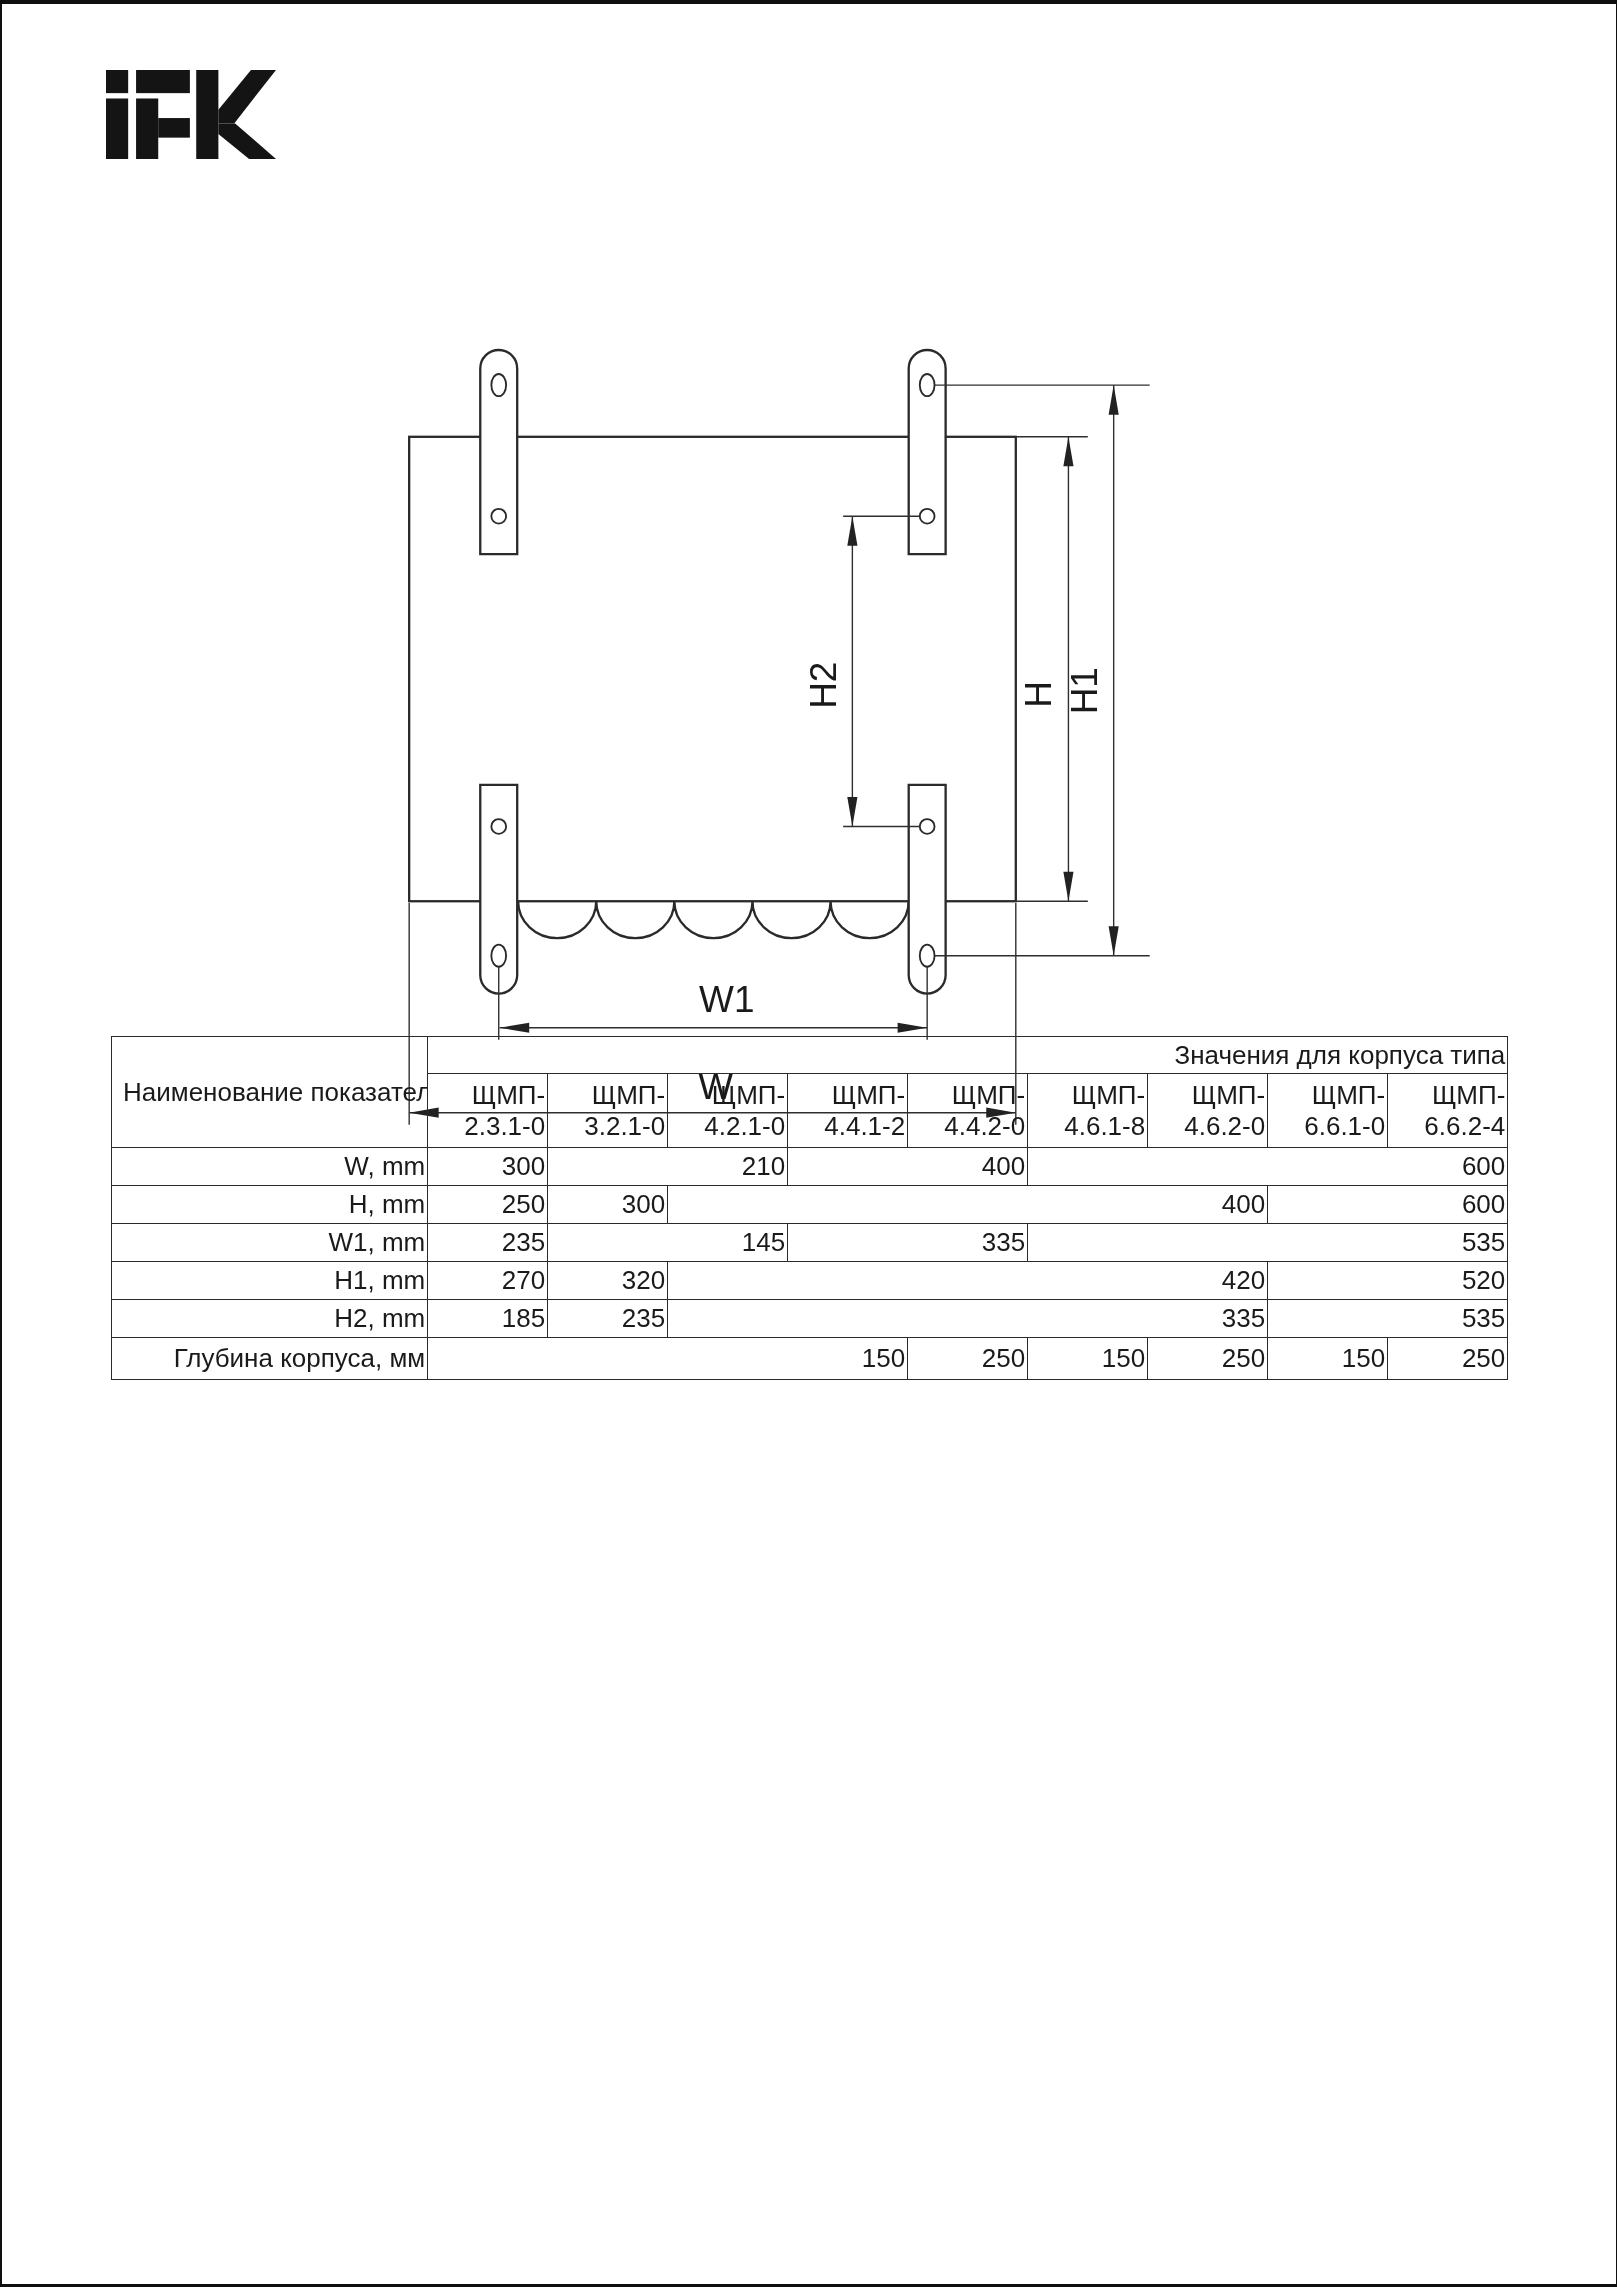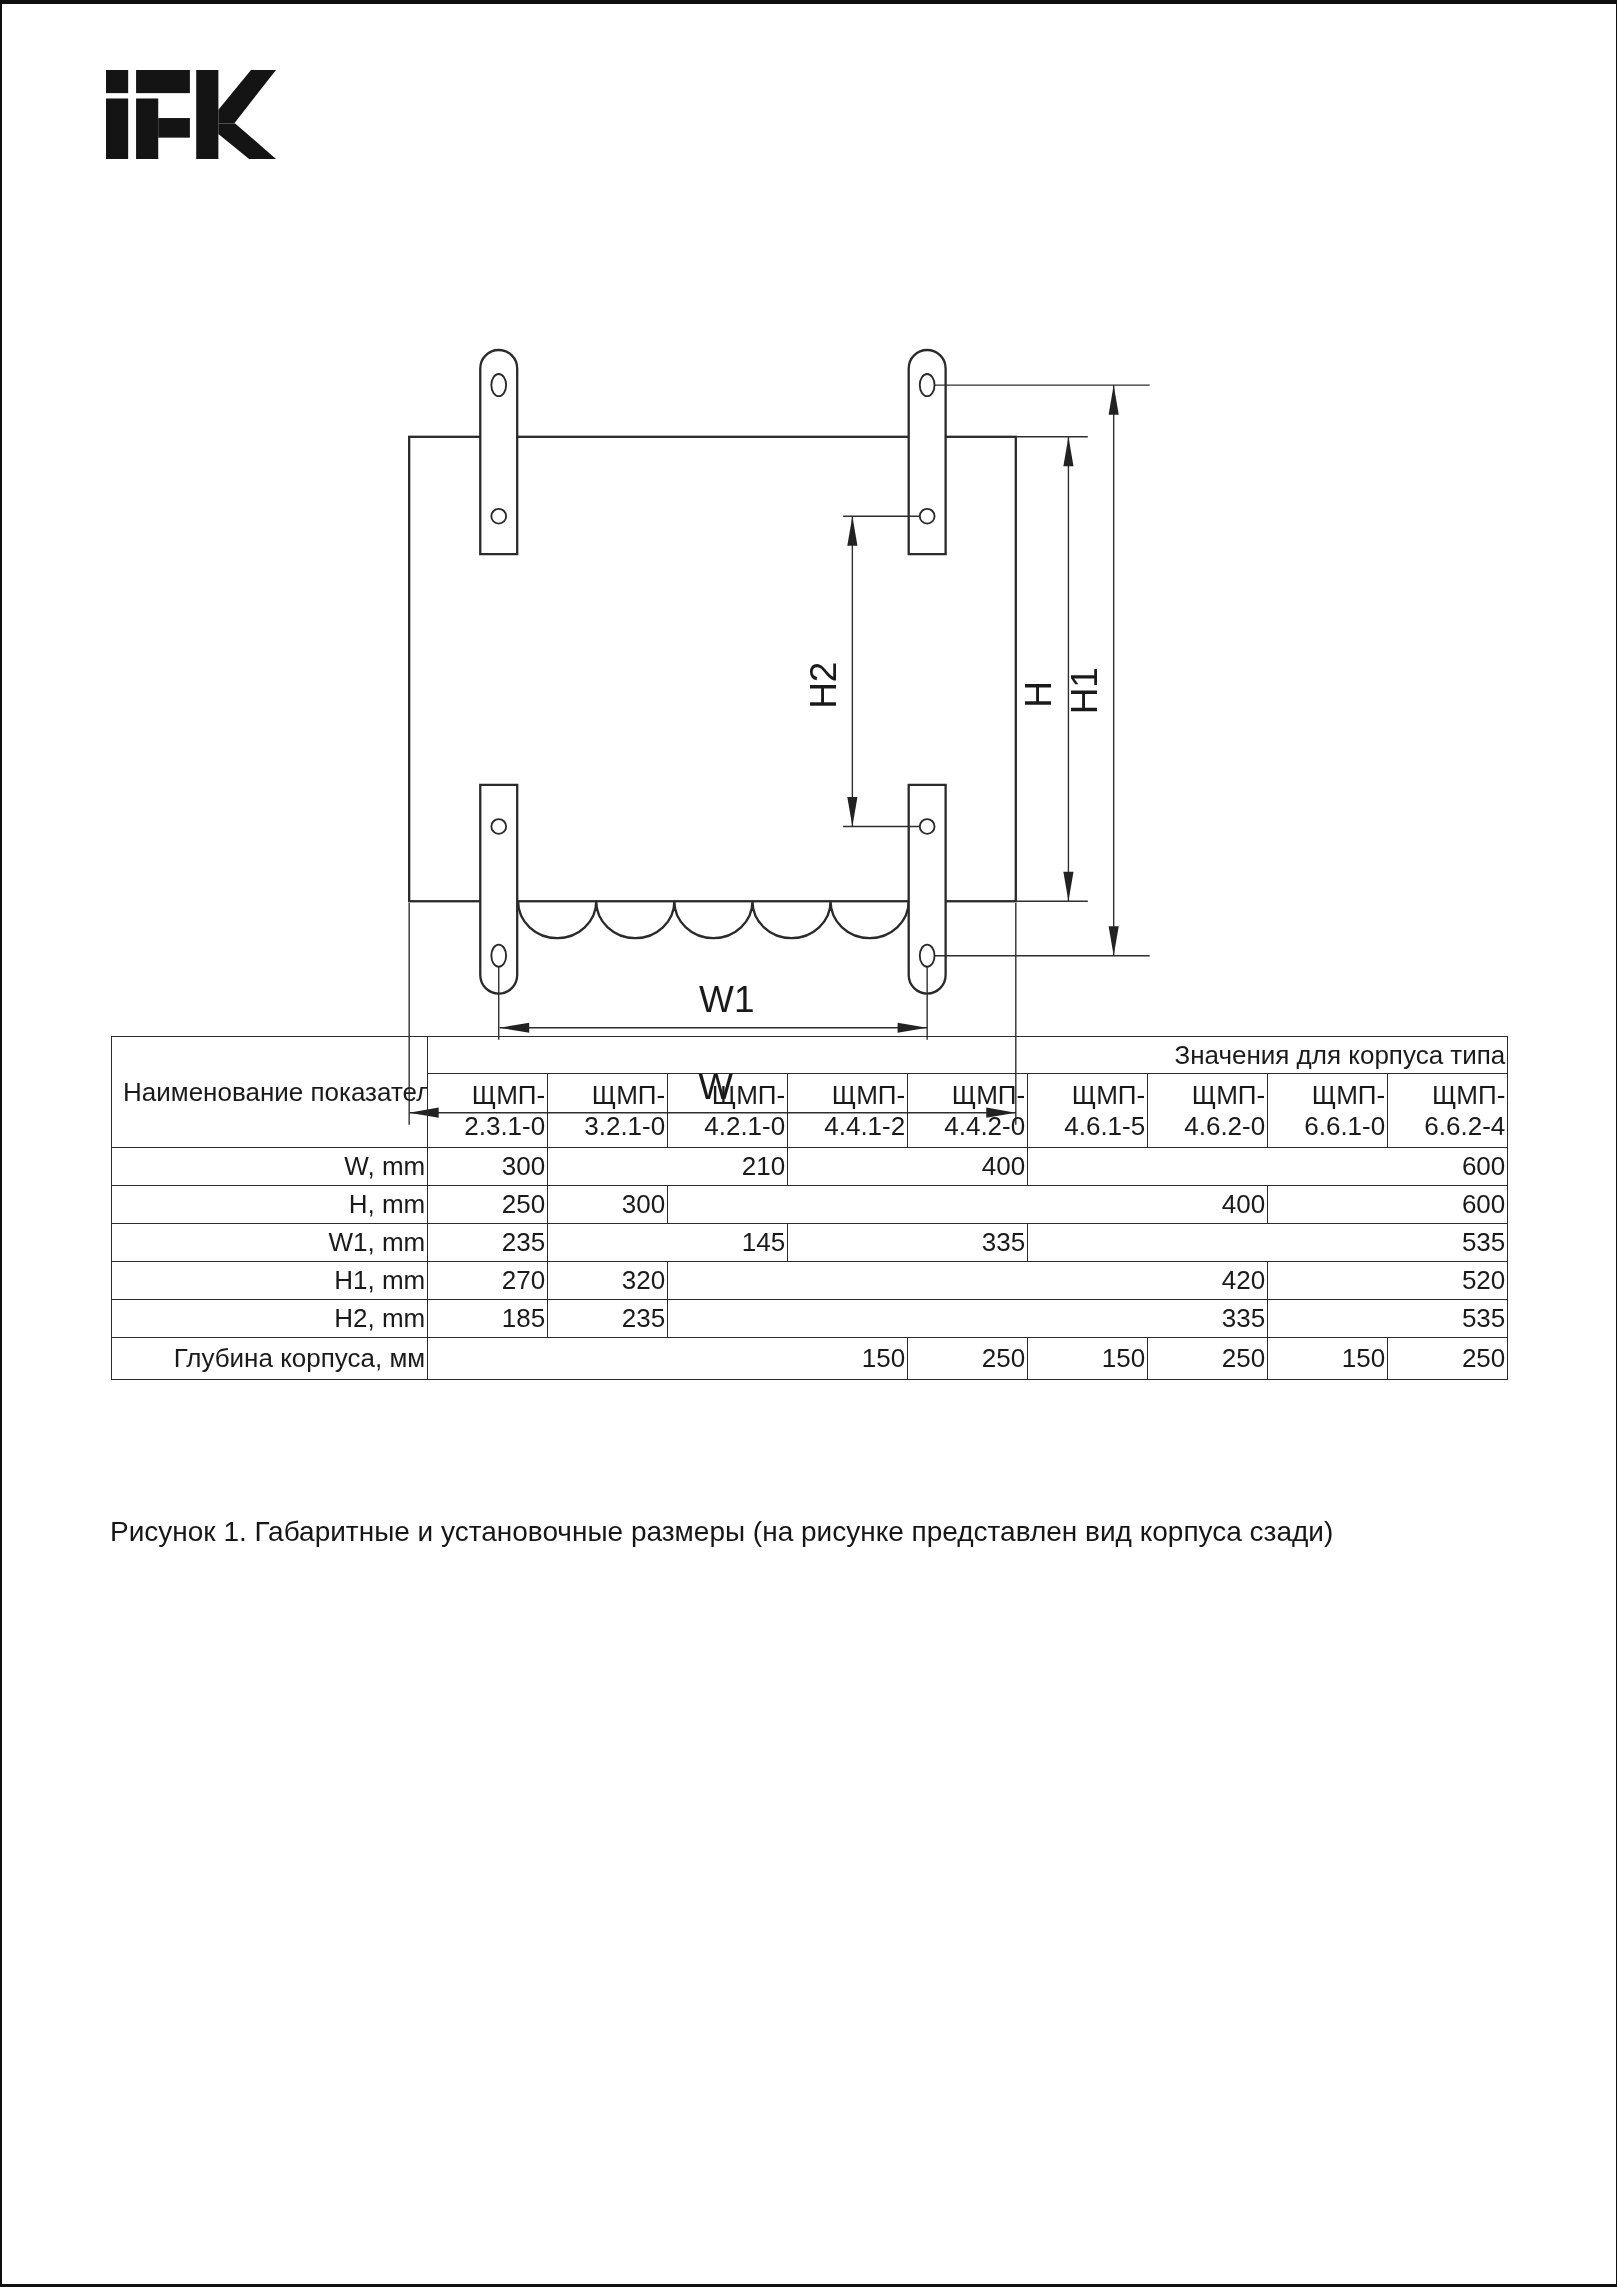--- a/index.html
+++ b/index.html
@@ -172,21 +172,21 @@
         <td class="type-head">
             <div>ЩМП-</div>
             <div>4.4.1-2</div>
           </td>
         <td class="type-head">
             <div>ЩМП-</div>
             <div>4.4.2-0</div>
           </td>
         <td class="type-head">
             <div>ЩМП-</div>
-            <div>4.6.1-5</div>
+            <div>4.6.1-8</div>
           </td>
         <td class="type-head">
             <div>ЩМП-</div>
             <div>4.6.2-0</div>
           </td>
         <td class="type-head">
             <div>ЩМП-</div>
             <div>6.6.1-0</div>
           </td>
         <td class="type-head">
@@ -235,15 +235,14 @@
         <td colspan="4">150</td>
         <td colspan="1">250</td>
         <td colspan="1">150</td>
         <td colspan="1">250</td>
         <td colspan="1">150</td>
         <td colspan="1">250</td>
       </tr>
     </tbody>
   </table>
 
-  <div class="caption">Рисунок 1. Габаритные и установочные размеры (на рисунке представлен вид корпуса сзади)</div>
 </div>
 
 
 </body></html>

